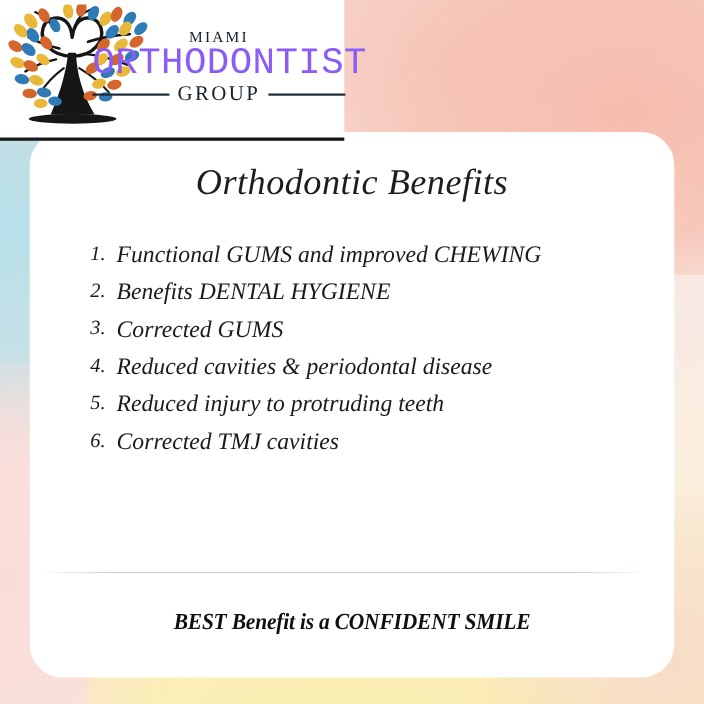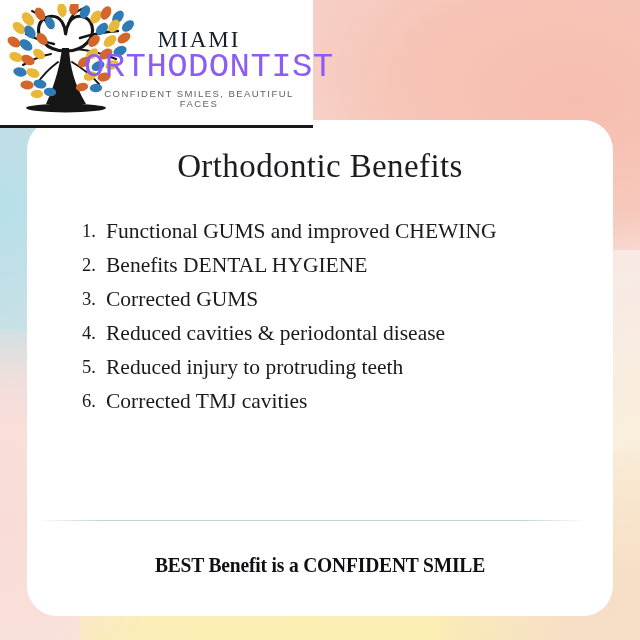--- a/index.html
+++ b/index.html
@@ -70,21 +70,21 @@
   
   #tree { position:absolute; left:6px; top:4px; width:150px; height:112px; }
 
   
   #wordmark {
     position:absolute; left:84px; top:28px; width:230px; text-align:center;
     line-height:1;
   }
   #wordmark .miami {
     font-family:"Liberation Serif", serif;
-    font-size:23px; letter-spacing:2.0px; color:#15202b; font-weight:400;
+    font-size:14px; letter-spacing:2.0px; color:#15202b; font-weight:400;
     display:block;
   }
   #wordmark .ortho {
     font-family:Liberation Mono, monospace;
     font-size:34px; letter-spacing:0.4px; color:#8b5cf6; font-weight:400;
     display:block; margin-top:-1px;
   }
   #wordmark .grouprow {
     display:flex; align-items:center; justify-content:center; gap:7px;
     margin-top:1px;
@@ -94,21 +94,21 @@
     font-family:"Liberation Serif", serif;
     font-size:19px; letter-spacing:2.2px; color:#15202b; font-weight:400;
   }
   #wordmark .tag {
     font-family:"Liberation Sans", sans-serif;
     font-size:9.5px; letter-spacing:1.45px; color:#5d6166; font-weight:400;
     display:block; margin-top:5px;
   }
 
   
-  #content { position:absolute; inset:0; z-index:2; }
+  #content { position:absolute; inset:0; z-index:2;font-style:italic; }
 
   #title {
     position:absolute; left:0; right:0; top:148px;
     text-align:center;
     font-family:"Liberation Serif", serif;
     font-weight:400;
     font-size:33px;
     letter-spacing:0.4px;
     color:#1d1d20;
   }
@@ -264,17 +264,21 @@
         <ellipse cx="98" cy="73" rx="4.4" ry="6.6" fill="#d4652b" transform="rotate(78 98 73)"></ellipse>
         <ellipse cx="84" cy="72" rx="4.4" ry="6.6" fill="#e9b839" transform="rotate(70 84 72)"></ellipse>
         <ellipse cx="90" cy="84" rx="4.2" ry="6.2" fill="#2f7bb5" transform="rotate(86 90 84)"></ellipse>
         <ellipse cx="76" cy="83" rx="4.2" ry="6.2" fill="#d4652b" transform="rotate(78 76 83)"></ellipse>
       </g>
     </svg>
 
     <div id="wordmark">
       <span class="miami">MIAMI</span>
       <span class="ortho">ORTHODONTIST</span>
-      <span class="tag">CONFIDENT SMILES, BEAUTIFUL FACES</span>
+      <div class="grouprow">
+        <span class="bar"></span>
+        <span class="group">GROUP</span>
+        <span class="bar"></span>
+      </div>
     </div>
   </div>
   <div class="rule"></div>
 </div>
 
 </body></html>

